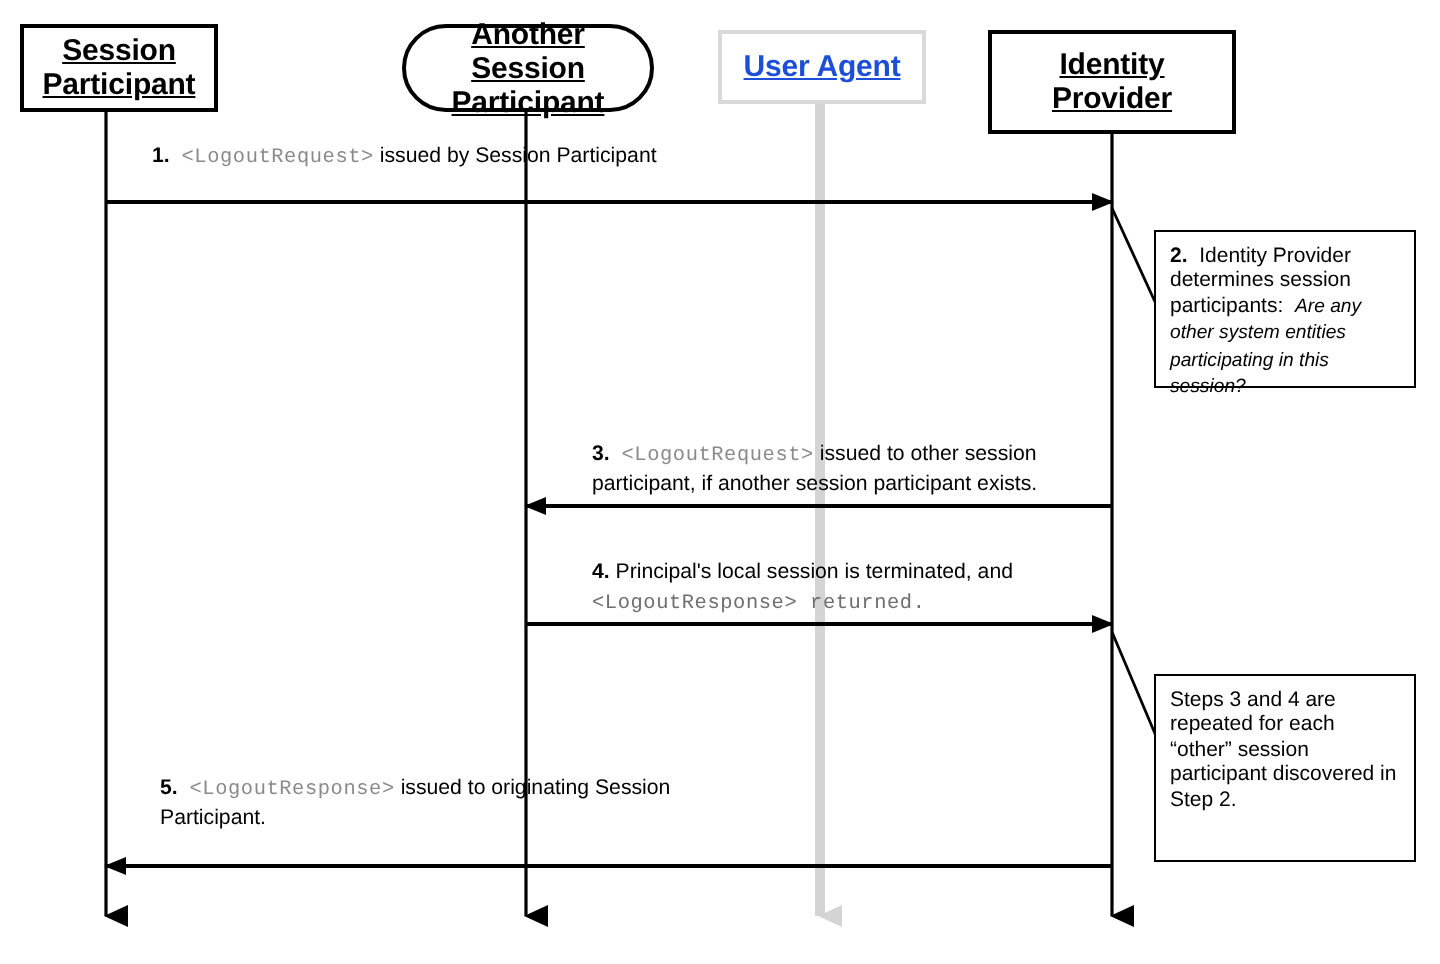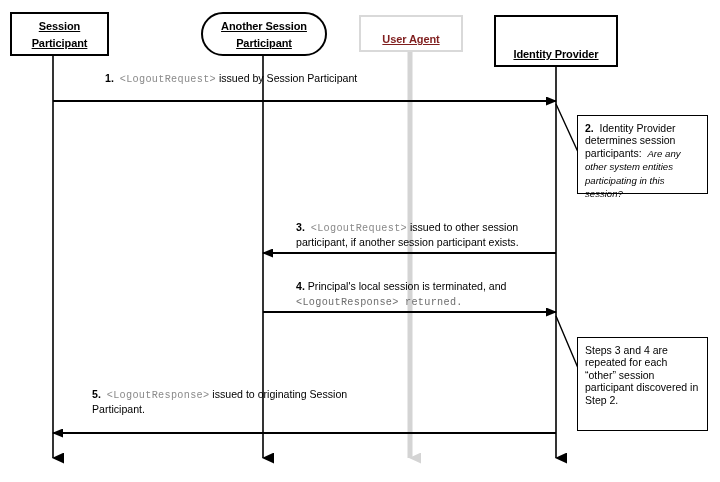--- a/index.html
+++ b/index.html
@@ -24,34 +24,34 @@
     top: 0;
     width: 720px;
     height: 482px;
   }
   .lifeline-box {
     position: absolute;
     box-sizing: border-box;
     border: 2px solid #000000;
     background: #ffffff;
     display: flex;
-    align-items: flex-end;
+    align-items: center;
     justify-content: center;
     text-align: center;
     font-weight: bold;
-    font-size: 11px;
+    font-size: 15px;
     line-height: 17px;
     letter-spacing: -0.1px;
     text-decoration: underline;
     text-underline-offset: 1px;
     padding: 2px 4px;
   }
   .lifeline-box.muted {
     border-color: #d9d9d9;
-    color: #7f1d1d;
+    color: #1d4ed8;
   }
   .note-box {
     position: absolute;
     box-sizing: border-box;
     border: 1px solid #000000;
     background: #ffffff;
     padding: 6px 6px 4px 7px;
     font-size: 10.5px;
     line-height: 12.4px;
   }
@@ -132,36 +132,36 @@
   </div>
 
   <div class="lifeline-box muted" style="left:359px; top:15px; width:104px; height:37px;">
     <span>User Agent</span>
   </div>
 
   <div class="lifeline-box" style="left:494px; top:15px; width:124px; height:52px;">
     <span>Identity Provider</span>
   </div>
 
-  <div class="msg-label" style="left:76px; top:72px; width:280px;margin-left:29px;">
+  <div class="msg-label" style="left:76px; top:72px; width:280px;">
     <b>1.</b>
     <span>&nbsp;</span><span class="mono">&lt;LogoutRequest&gt;</span><span> issued by Session Participant</span>
   </div>
 
   <div class="msg-label" style="left:296px; top:221px; width:262px;">
     <b>3.</b>
     <span>&nbsp;</span><span class="mono">&lt;LogoutRequest&gt;</span><span> issued to other session participant, if another session participant exists.</span>
   </div>
 
   <div class="msg-label" style="left:296px; top:280px; width:262px;">
     <b>4.</b><span> Principal's local session is terminated, and </span>
     <div class="mono dark" style="margin-top:2px;">&lt;LogoutResponse&gt; returned.</div>
   </div>
 
-  <div class="msg-label" style="left:92px; top:388px; width:280px;">
+  <div class="msg-label" style="left:80px; top:388px; width:280px;">
     <b>5.</b>
     <span>&nbsp;</span><span class="mono">&lt;LogoutResponse&gt;</span><span> issued to originating Session Participant.</span>
   </div>
 
   <div class="note-box" style="left:577px; top:115px; width:131px; height:79px;">
     <span class="step">2.</span>
     <span>&nbsp;</span><span>Identity Provider determines session participants:</span>
     <span>&nbsp;</span><span class="ital">Are any other system entities participating in this session?</span>
   </div>
 

